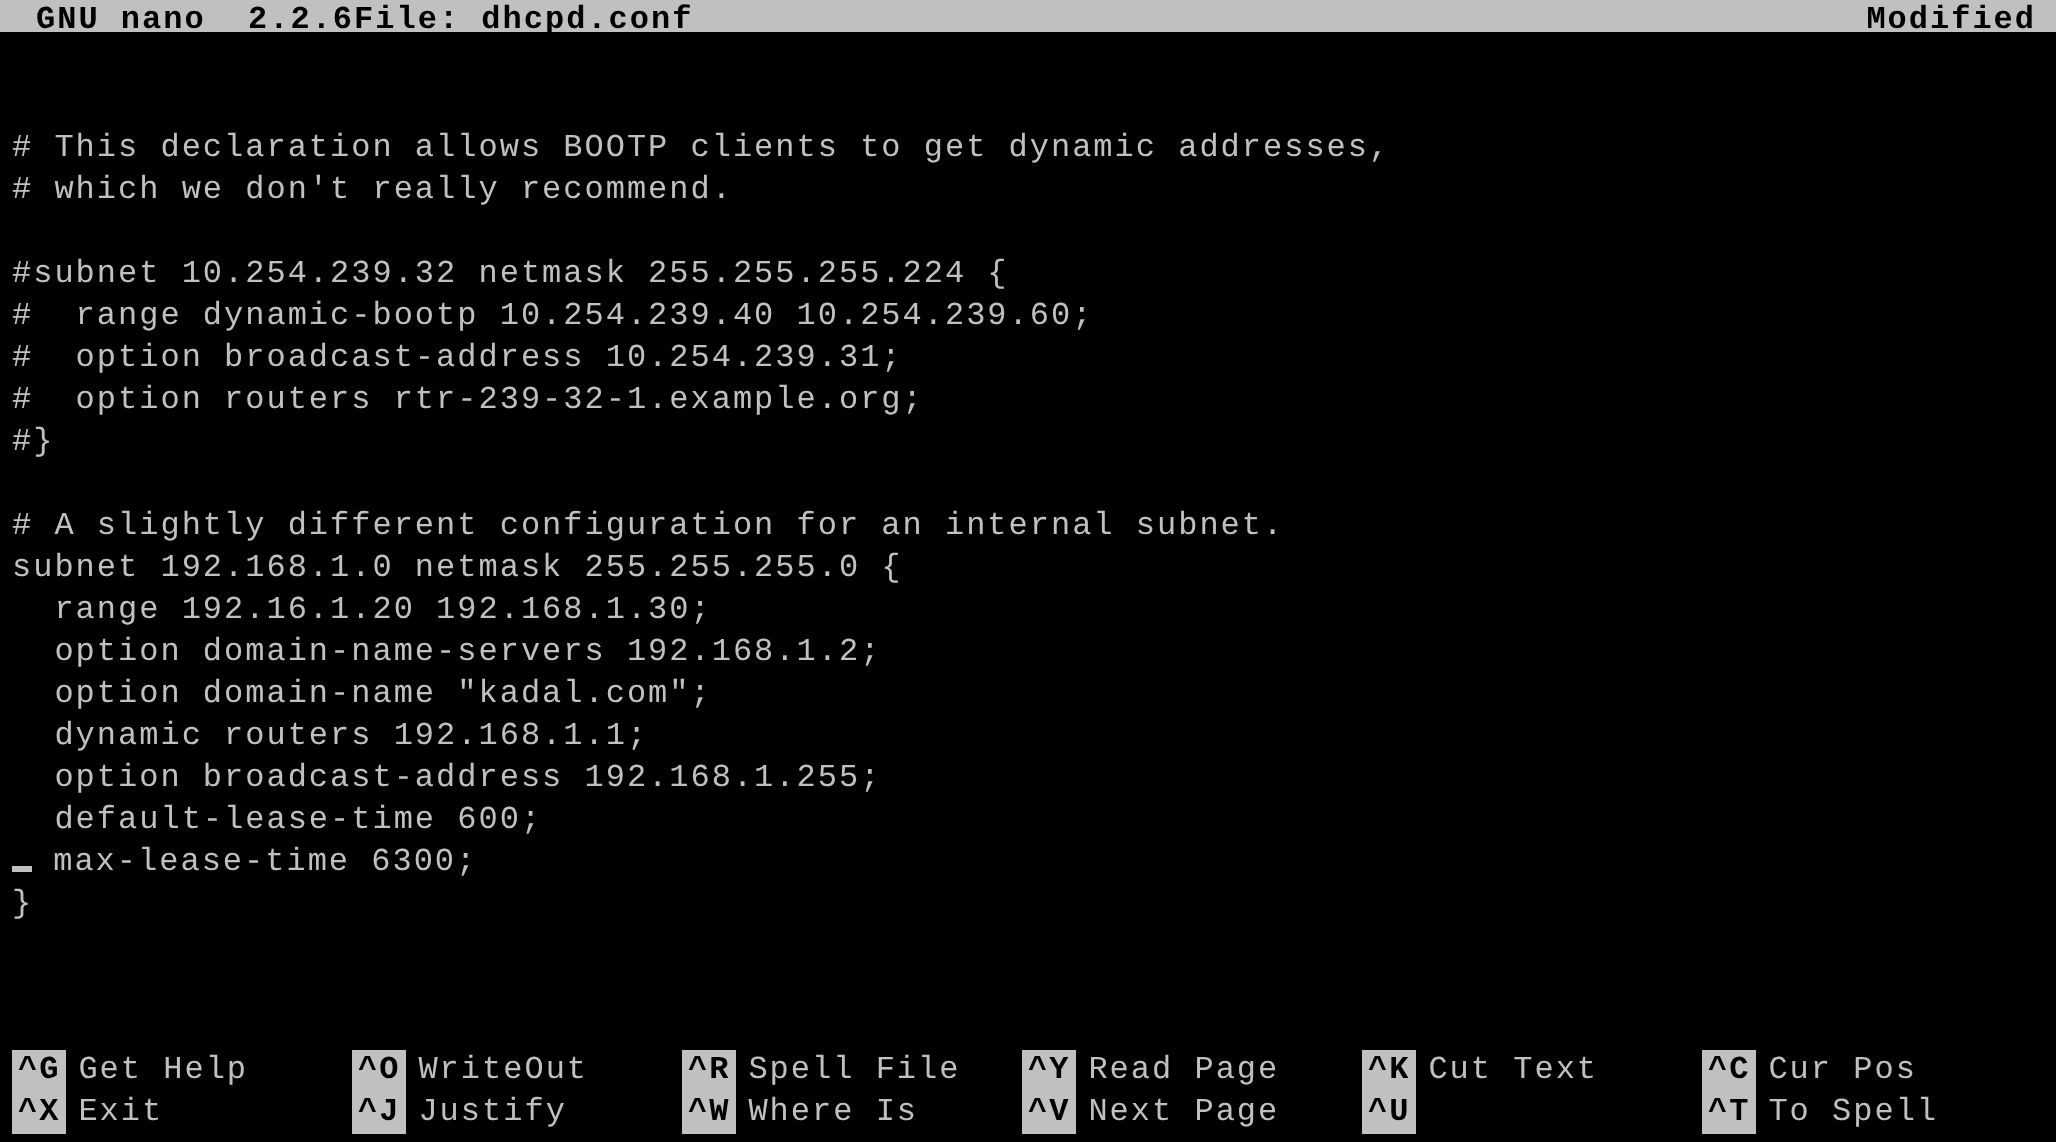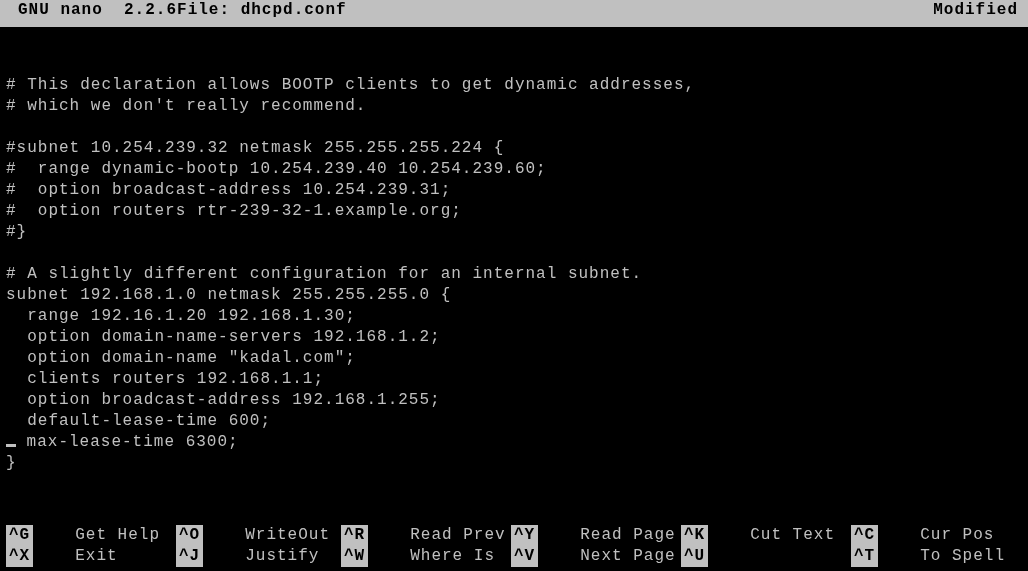--- a/index.html
+++ b/index.html
@@ -14,21 +14,21 @@
       color: #c0c0c0;
       width: 1028px;
       height: 571px;
       overflow: hidden;
       position: relative;
     }
     .titlebar {
       background: #c0c0c0;
       color: #000;
       display: flex;
-      height: 27px;
+      height: 16px;
       line-height: 20px;
       font-weight: bold;
       letter-spacing: 1px;
     }
     .titlebar .left {
       flex: 0 0 auto;
       padding-left: 18px;
     }
     .titlebar .center {
       flex: 1 1 auto;
@@ -73,21 +73,20 @@
       background: #c0c0c0;
       color: #000;
       padding: 0 3px;
       font-weight: bold;
     }
     .label {
       color: #c0c0c0;
       padding-left: 6px;
       padding-right: 6px;
       min-width: 110px;
-      margin-left: 36px;
     }
     .w0 { width: 170px; }
     .w1 { width: 165px; }
     .w2 { width: 170px; }
     .w3 { width: 170px; }
     .w4 { width: 170px; }
     .w5 { width: 150px; }
   </style>
 </head>
 <body>
@@ -111,40 +110,40 @@
 <span>#  range dynamic-bootp 10.254.239.40 10.254.239.60;</span>
 <span>#  option broadcast-address 10.254.239.31;</span>
 <span>#  option routers rtr-239-32-1.example.org;</span>
 <span>#}</span>
 <span></span>
 <span># A slightly different configuration for an internal subnet.</span>
 <span>subnet 192.168.1.0 netmask 255.255.255.0 {</span>
 <span>  range 192.16.1.20 192.168.1.30;</span>
 <span>  option domain-name-servers 192.168.1.2;</span>
 <span>  option domain-name "kadal.com";</span>
-<span>  clients routers 192.168.1.1;</span>
+<span>  dynamic routers 192.168.1.1;</span>
 <span>  option broadcast-address 192.168.1.255;</span>
 <span>  default-lease-time 600;</span>
 <span class="cursor"></span><span> max-lease-time 6300;</span>
 <span>}</span>
 </div>
 
 <div class="shortcuts">
   <div class="shortcut-row">
     <div class="shortcut w0">
         <span class="key">^G</span>
         <span class="label">Get Help</span>
       </div>
     <div class="shortcut w1">
         <span class="key">^O</span>
         <span class="label">WriteOut</span>
       </div>
     <div class="shortcut w2">
         <span class="key">^R</span>
-        <span class="label">Read Prev</span>
+        <span class="label">Spell File</span>
       </div>
     <div class="shortcut w3">
         <span class="key">^Y</span>
         <span class="label">Read Page</span>
       </div>
     <div class="shortcut w4">
         <span class="key">^K</span>
         <span class="label">Cut Text</span>
       </div>
     <div class="shortcut w5">

